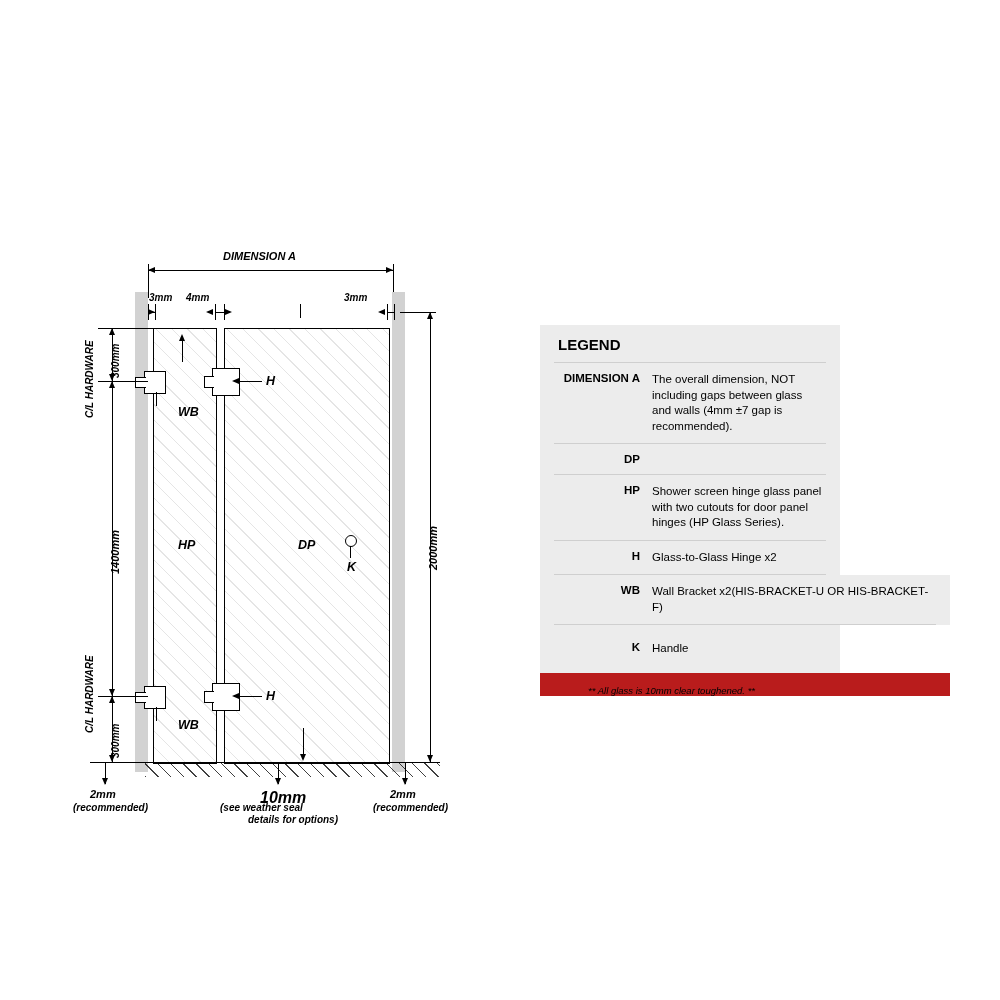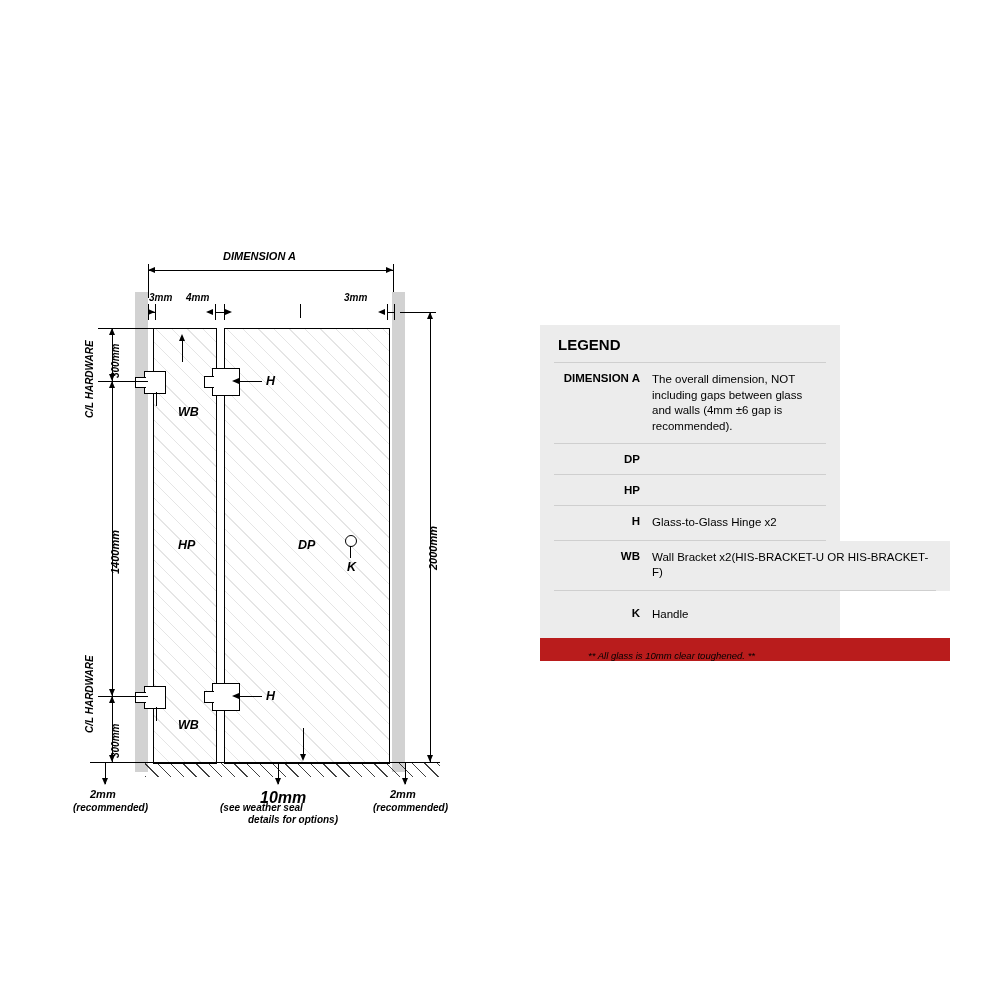--- a/index.html
+++ b/index.html
@@ -238,35 +238,36 @@
   <div class="legend-wrap">
 
     <div class="legend-body">
       <div class="legend-title">LEGEND</div>
       <div class="legend-rule"></div>
     </div>
 
     <div class="legend-body">
       <div class="lrow">
         <div class="key">DIMENSION A</div>
-        <div class="desc">The overall dimension, NOT including gaps between glass and walls (4mm ±6 gap is recommended).</div>
+        <div class="desc">The overall dimension, NOT including gaps between glass and walls (4mm ±7 gap is recommended).</div>
       </div>
       <div class="legend-rule"></div>
     </div>
 
     <div class="legend-body">
       <div class="lrow">
         <div class="key">DP</div>
       </div>
       <div class="legend-rule"></div>
     </div>
 
     <div class="legend-body">
       <div class="lrow">
         <div class="key">HP</div>
+        <div class="desc">Shower screen hinge glass panel with two cutouts for door panel hinges (HP Glass Series).</div>
       </div>
       <div class="legend-rule"></div>
     </div>
 
     <div class="legend-body">
       <div class="lrow">
         <div class="key">H</div>
         <div class="desc">Glass-to-Glass Hinge x2</div>
       </div>
       <div class="legend-rule"></div>

